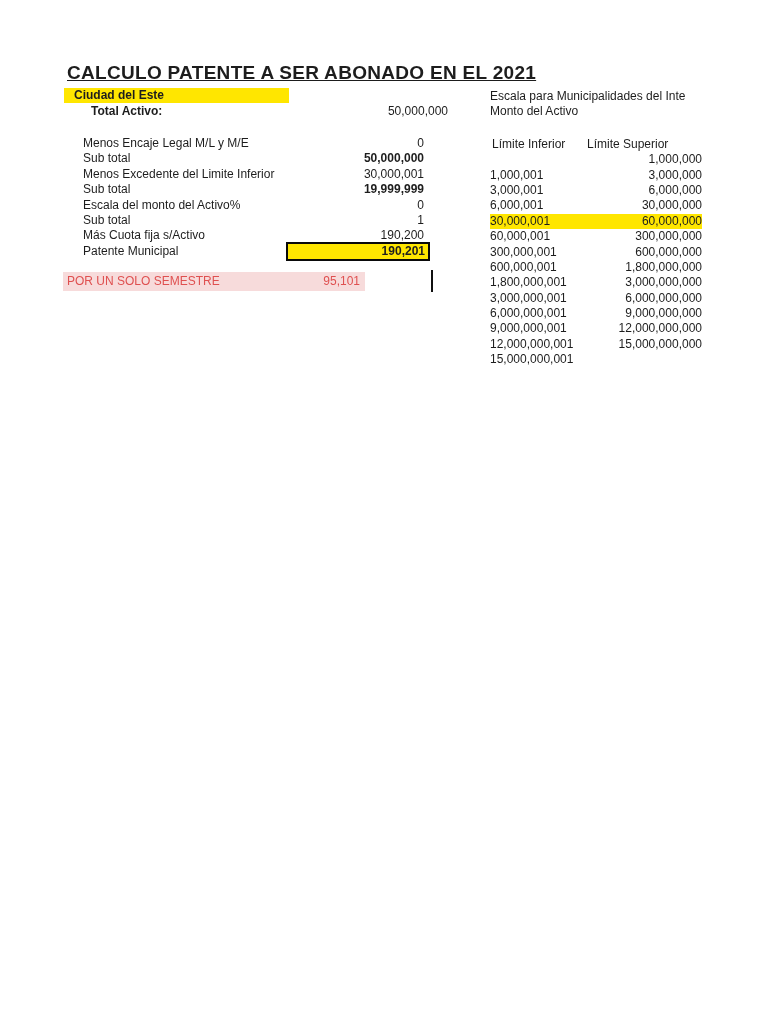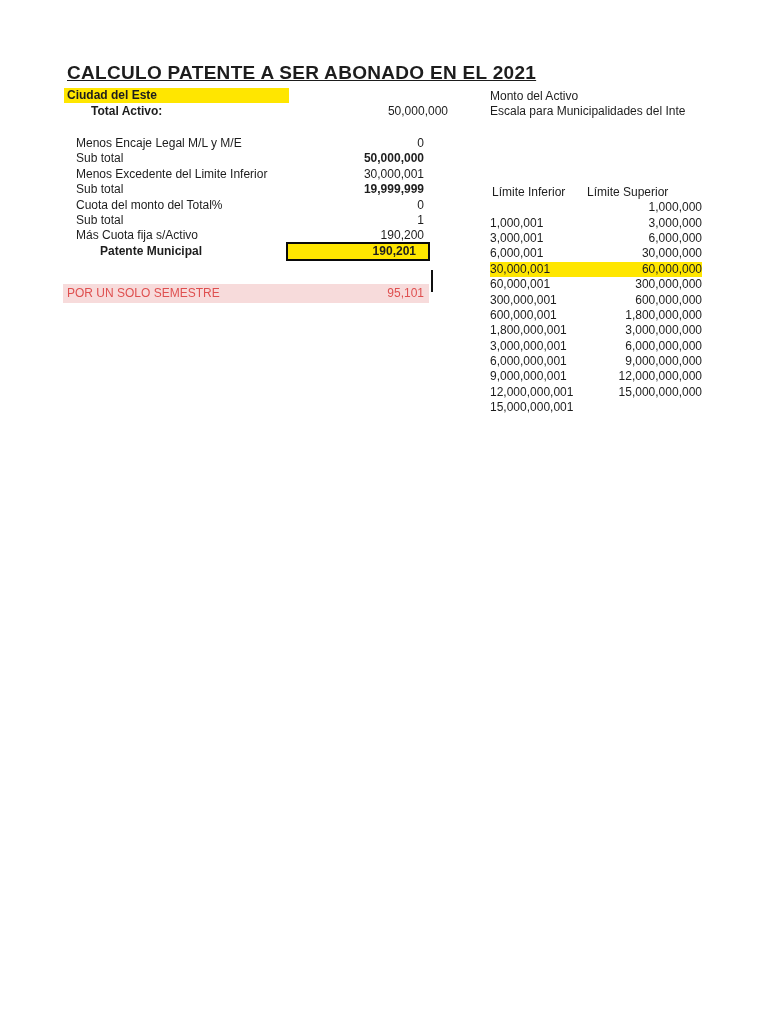--- a/index.html
+++ b/index.html
@@ -23,69 +23,68 @@
     font-size:19px;font-weight:bold;
     text-decoration:underline;
     letter-spacing:.3px;
     white-space:nowrap;
   }
   .city-banner{
     position:absolute;left:64px;top:88px;
     width:225px;height:15px;line-height:15px;
     background:var(--yellow);
     font-weight:bold;
-    padding-left:3px;
+    padding-left:10px;
     box-sizing:border-box;
     white-space:nowrap;
   }
   .total-row{
     position:absolute;left:67px;top:104px;width:358px;height:15px;line-height:15px;margin-left:24px;
   }
   .total-row .lbl{position:absolute;left:0;font-weight:bold;}
   .total-row .val{position:absolute;right:1px;}
   .calc-rows{
     position:absolute;left:67px;top:136px;width:358px;
   }
   .crow{position:relative;height:15.4px;line-height:15.4px;white-space:nowrap;}
-  .crow .lbl{position:absolute;left:9px;}
-  .crow .lbl.b{font-weight:bold;margin-left:24px;}
+  .crow .lbl{position:absolute;left:16px;}
+  .crow .lbl.b{font-weight:normal;}
   .crow .val{position:absolute;right:1px;text-align:right;}
   .crow .val.b{font-weight:bold;}
   .crow .val.boxed{
     right:-5px;top:-2px;
     width:144px;height:19px;
     box-sizing:border-box;
     background:var(--yellow);
     border:2px solid #0a0a0a;
     line-height:15px;
-    padding-right:12px;
+    padding-right:3px;
     font-weight:bold;
   }
   .semester-bar{
     position:absolute;left:63px;top:272px;
-    width:366px;height:19px;line-height:19px;
+    width:302px;height:19px;line-height:19px;
     background:var(--semester-bg);
     color:var(--semester-text);
     box-sizing:border-box;
     white-space:nowrap;
-    margin-top:12px;
   }
   .semester-bar .lbl{position:absolute;left:4px;}
   .semester-bar .val{position:absolute;right:5px;}
   .caret{
     position:absolute;left:431px;top:270px;
     width:2px;height:22px;
     background:#101010;
   }
   .scale{
     position:absolute;left:490px;top:89px;width:215px;
   }
   .scale .hline{height:15.4px;line-height:15.4px;white-space:nowrap;}
   .scale .spacer{height:17px;}
-  .shead{display:flex;height:15.4px;line-height:15.4px;margin-top:48px;}
+  .shead{display:flex;height:15.4px;line-height:15.4px;}
   .shead .c1{width:97px;padding-left:2px;box-sizing:border-box;white-space:nowrap;}
   .shead .c2{flex:1;white-space:nowrap;}
   .srow{display:flex;width:212px;height:15.4px;line-height:15.4px;}
   .srow .s1{width:94px;}
   .srow .s2{width:118px;text-align:right;}
   .srow.hl{background:var(--yellow);}
 </style>
 </head>
 <body>
 
@@ -111,21 +110,21 @@
       </div>
       <div class="crow">
         <span class="lbl">Menos Excedente del Limite Inferior</span>
         <span class="val">30,000,001</span>
       </div>
       <div class="crow">
         <span class="lbl">Sub total</span>
         <span class="val b">19,999,999</span>
       </div>
       <div class="crow">
-        <span class="lbl">Cuota del monto del Total%</span>
+        <span class="lbl">Escala del monto del Activo%</span>
         <span class="val">0</span>
       </div>
       <div class="crow">
         <span class="lbl">Sub total</span>
         <span class="val">1</span>
       </div>
       <div class="crow">
         <span class="lbl">Más Cuota fija s/Activo</span>
         <span class="val">190,200</span>
       </div>
@@ -135,22 +134,22 @@
       </div>
     </div>
 
   <div class="semester-bar">
     <span class="lbl">POR UN SOLO SEMESTRE</span>
     <span class="val">95,101</span>
   </div>
   <div class="caret"></div>
 
   <div class="scale">
+    <div class="hline">Escala para Municipalidades del Inte</div>
     <div class="hline">Monto del Activo</div>
-    <div class="hline">Escala para Municipalidades del Inte</div>
     <div class="spacer"></div>
     <div class="shead">
       <span class="c1">Límite Inferior</span>
       <span class="c2">Límite Superior</span>
     </div>
     <div id="scale-rows">
         <div class="srow">
           <span class="s1"></span>
           <span class="s2">1,000,000</span>
         </div>

